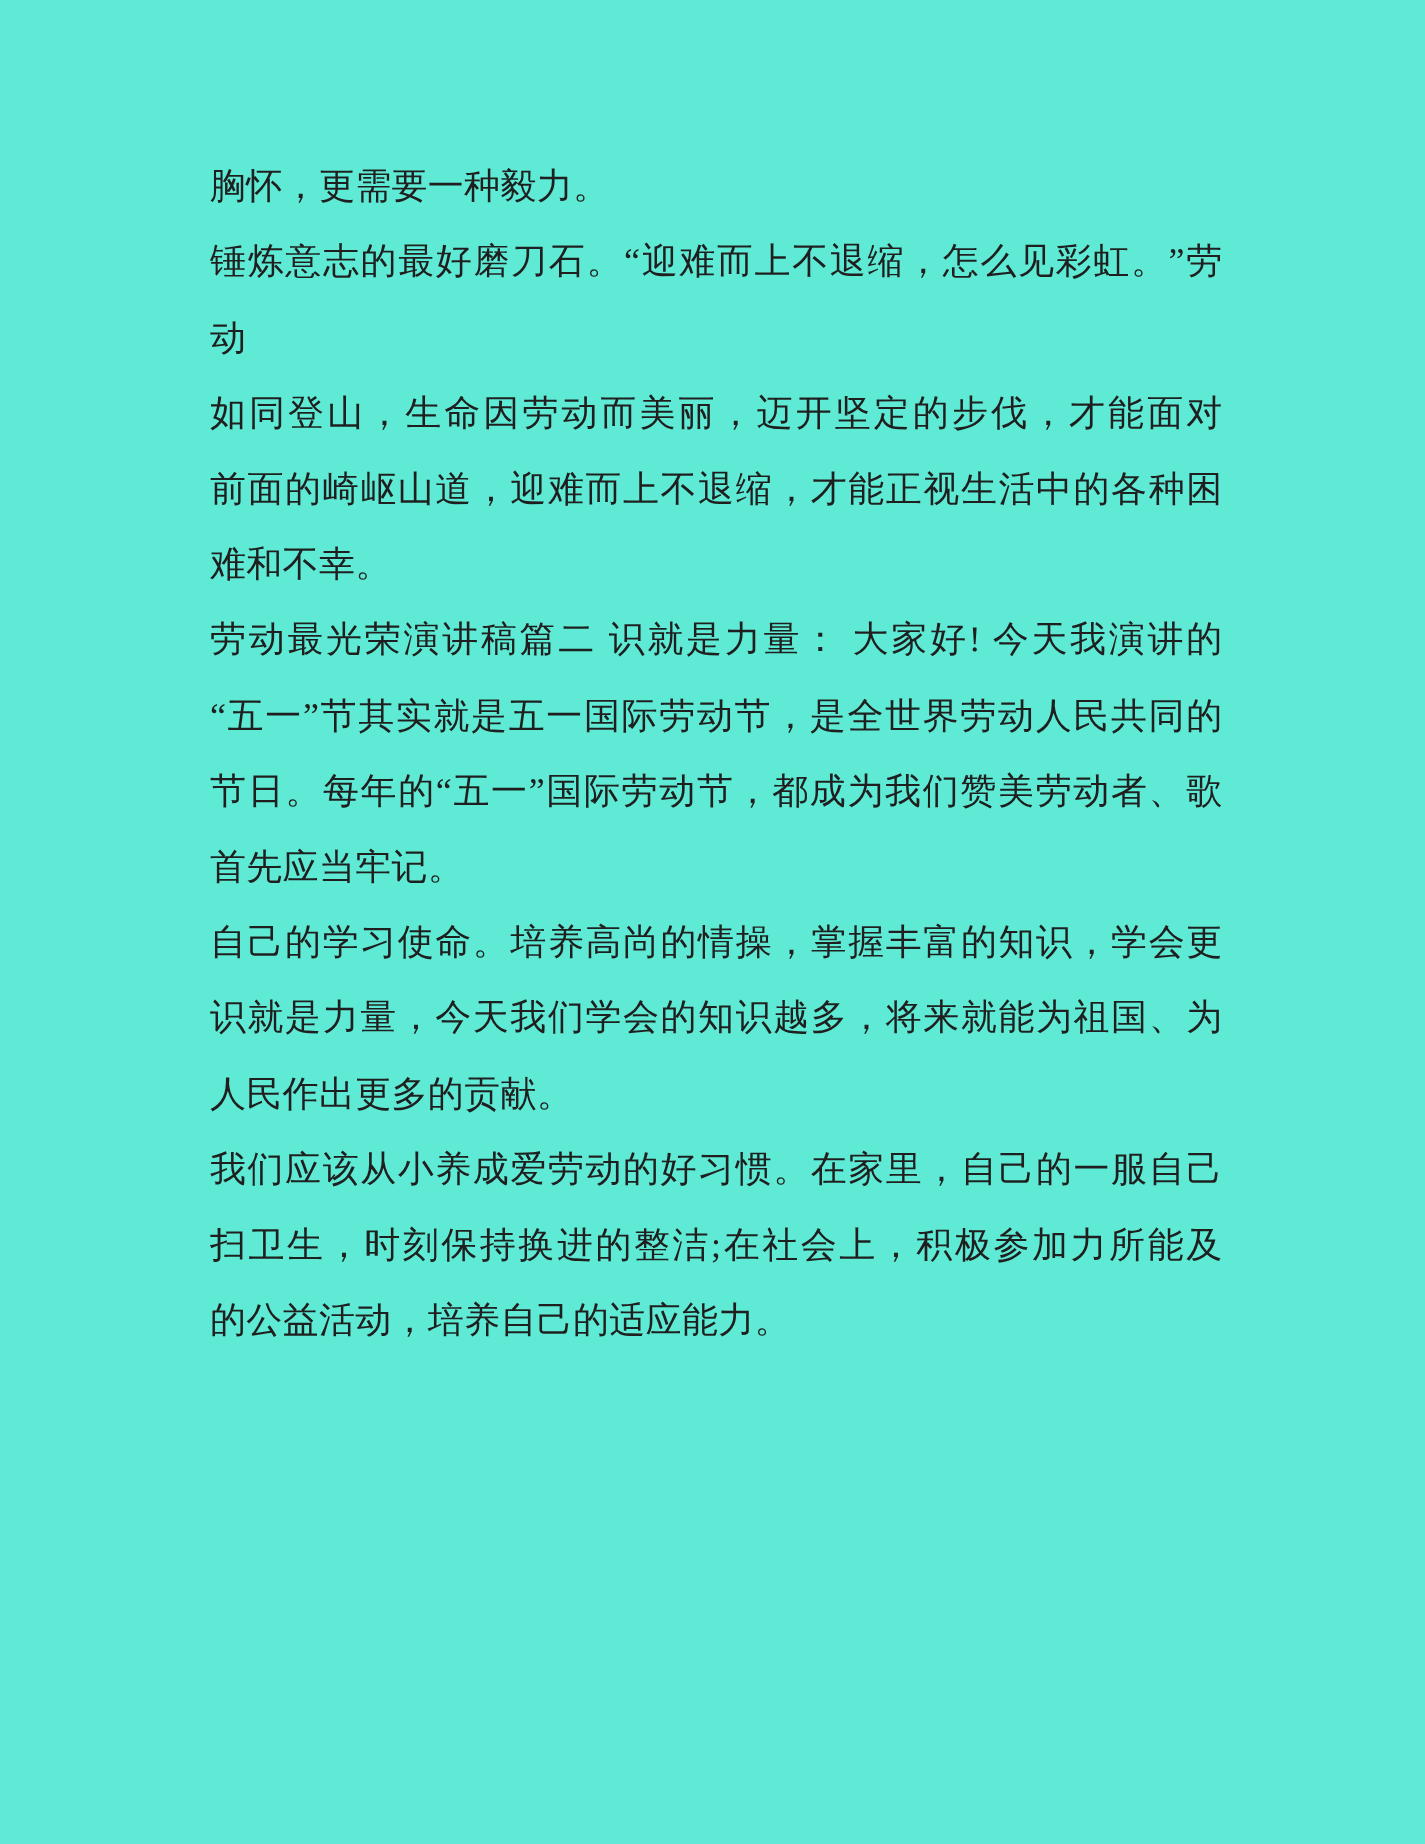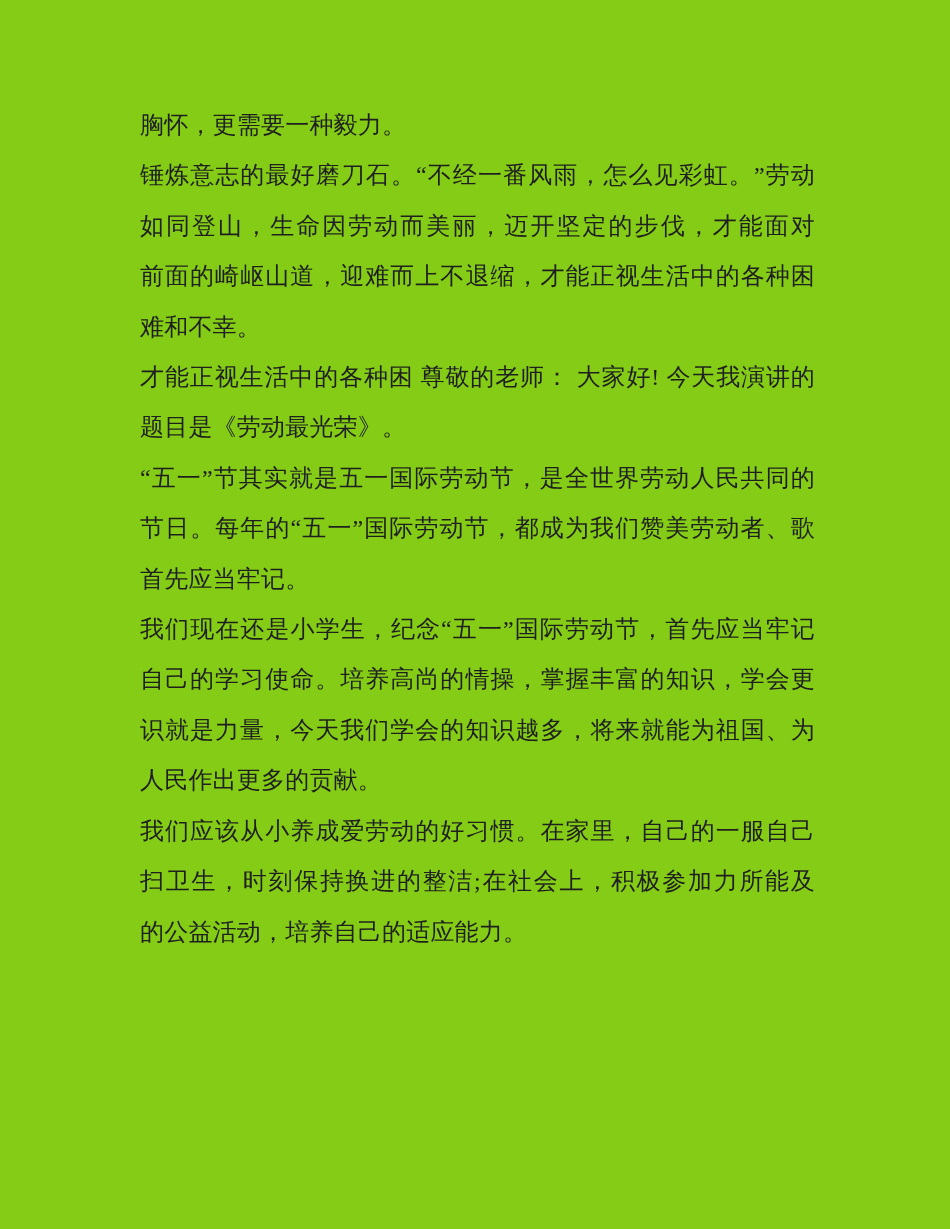--- a/index.html
+++ b/index.html
@@ -4,21 +4,21 @@
 <style>
   html, body {
     margin: 0;
     padding: 0;
     background: #ffffff;
   }
   .page {
     position: relative;
     width: 950px;
     height: 1229px;
-    background: #84cc16;
+    background: #5eead4;
     box-sizing: border-box;
     padding: 100px 135px 0 140px;
     overflow: hidden;
     font-family: "Liberation Serif", "DejaVu Serif", serif;
     color: #1f1f1f;
   }
   .doc-body {
     width: 675px;
   }
   .line {
@@ -32,30 +32,28 @@
     text-align-last: justify;
     text-justify: inter-character;
   }
 </style>
 </head>
 <body>
 
 <div class="page">
   <div class="doc-body" id="doc-body">
       <div class="line">胸怀，更需要一种毅力。</div>
-      <div class="line justify">锤炼意志的最好磨刀石。“不经一番风雨，怎么见彩虹。”劳动</div>
+      <div class="line justify">锤炼意志的最好磨刀石。“迎难而上不退缩，怎么见彩虹。”劳动</div>
       <div class="line justify">如同登山，生命因劳动而美丽，迈开坚定的步伐，才能面对</div>
       <div class="line justify">前面的崎岖山道，迎难而上不退缩，才能正视生活中的各种困</div>
       <div class="line">难和不幸。</div>
-      <div class="line justify">才能正视生活中的各种困 尊敬的老师： 大家好! 今天我演讲的</div>
-      <div class="line">题目是《劳动最光荣》。</div>
+      <div class="line justify">劳动最光荣演讲稿篇二 识就是力量： 大家好! 今天我演讲的</div>
       <div class="line justify">“五一”节其实就是五一国际劳动节，是全世界劳动人民共同的</div>
       <div class="line justify">节日。每年的“五一”国际劳动节，都成为我们赞美劳动者、歌</div>
       <div class="line">首先应当牢记。</div>
-      <div class="line justify">我们现在还是小学生，纪念“五一”国际劳动节，首先应当牢记</div>
       <div class="line justify">自己的学习使命。培养高尚的情操，掌握丰富的知识，学会更</div>
       <div class="line justify">识就是力量，今天我们学会的知识越多，将来就能为祖国、为</div>
       <div class="line">人民作出更多的贡献。</div>
       <div class="line justify">我们应该从小养成爱劳动的好习惯。在家里，自己的一服自己</div>
       <div class="line justify">扫卫生，时刻保持换进的整洁;在社会上，积极参加力所能及</div>
       <div class="line">的公益活动，培养自己的适应能力。</div>
     </div>
 </div>
 
 </body></html>

